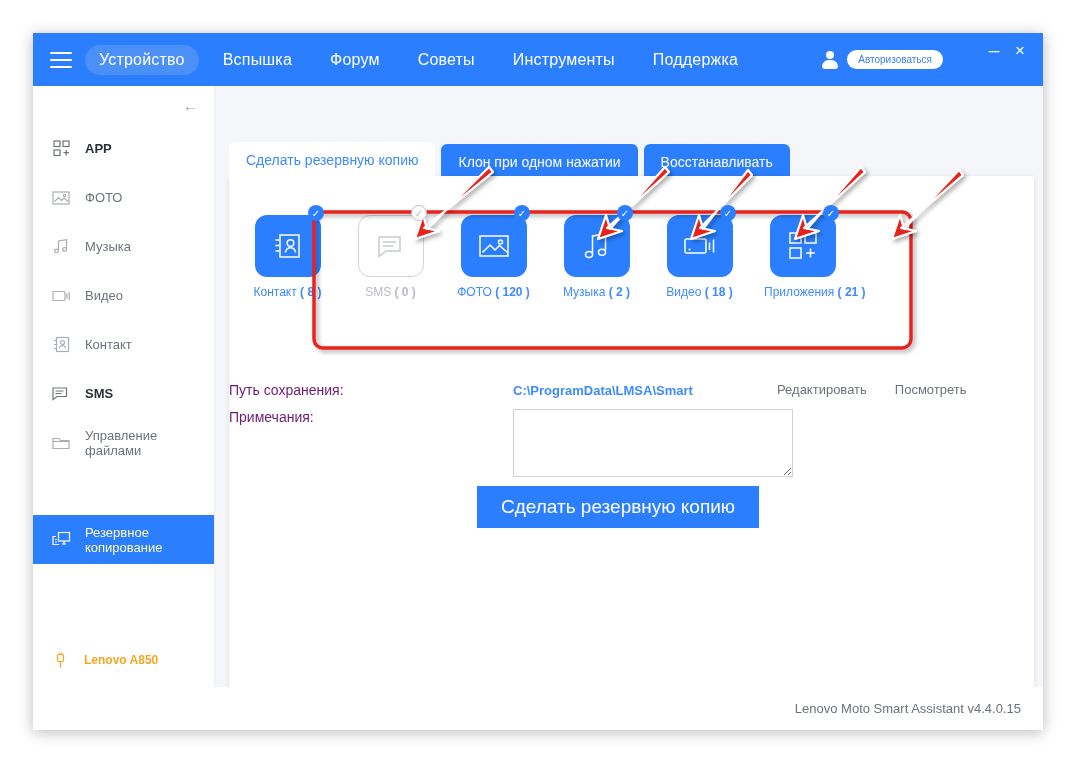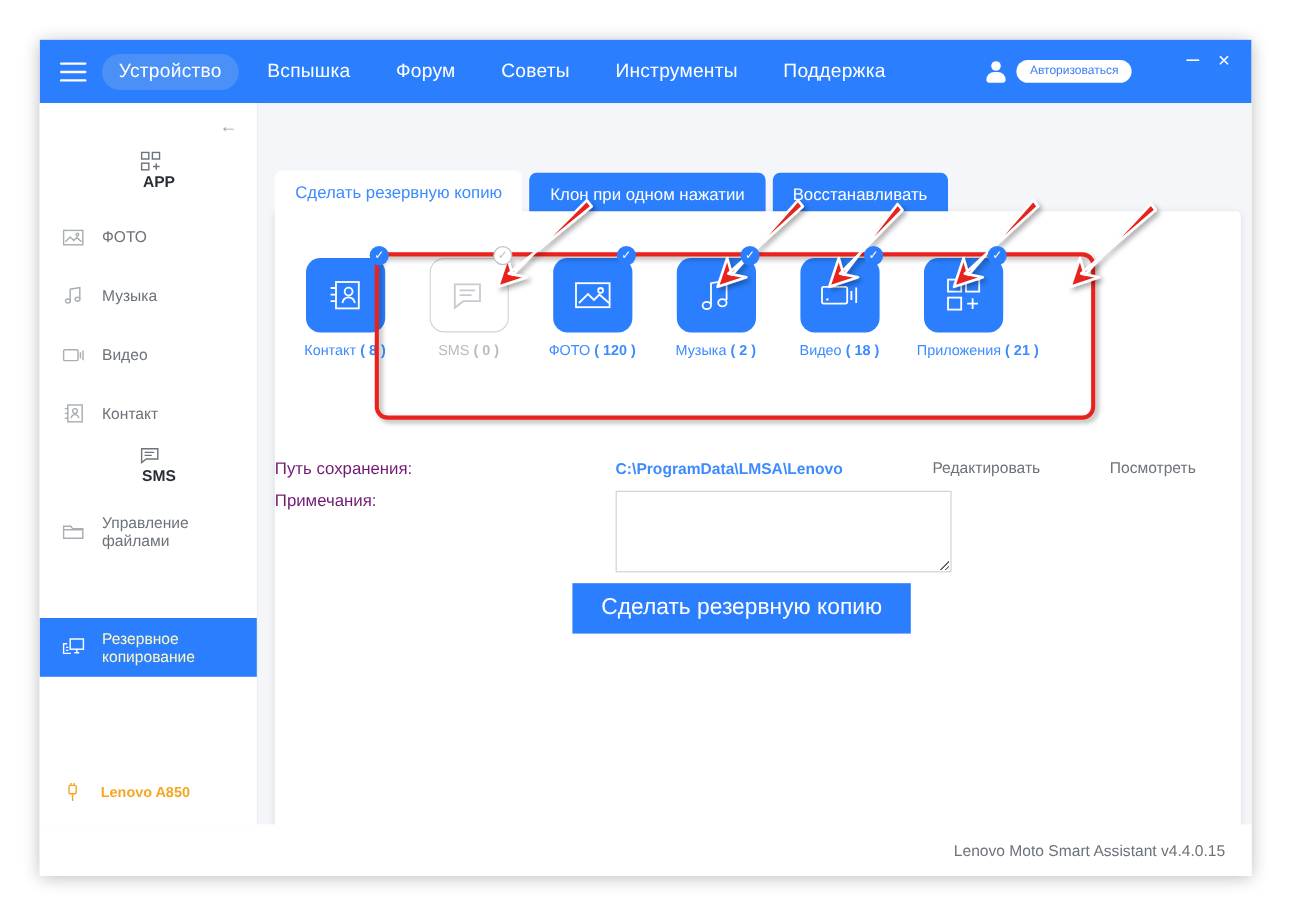--- a/index.html
+++ b/index.html
@@ -85,21 +85,21 @@
     border-right: 1px solid #eceef1;
   }
   .collapse-row { height: 38px; display: flex; align-items: center; justify-content: flex-end; padding-right: 16px; }
   .collapse-arrow { font-size: 15px; color: #9aa0a6; cursor: pointer; line-height: 1; }
 
   .side-item {
     height: 49px; display: flex; align-items: center;
     padding-left: 18px; cursor: pointer;
     color: #6d737a; font-size: 13px;
   }
-  .side-item.bold { color: #2b3036; font-weight: bold; flex-direction: column; }
+  .side-item.bold { color: #2b3036; font-weight: bold; }
   .side-item.active { background: #2b7fff; color: #fef9c3; margin-top: 48px; }
   .side-ico {
     width: 20px; height: 20px; margin-right: 14px;
     display: flex; align-items: center; justify-content: center; flex: 0 0 20px;
   }
   .side-ico svg { display: block; }
 
   .device-row {
     position: absolute; left: 0; bottom: 10px;
     height: 34px; width: 100%;
@@ -156,21 +156,21 @@
   .badge.off { background: #ffffff; border: 1px solid #bfc3c7; color: #bfc3c7; }
 
   
   .form { position: absolute; left: 0; top: 206px; width: 100%; }
   .row { display: flex; align-items: flex-start; }
   .lbl {
     width: 284px; padding-right: 11px;
     font-size: 14px; color: #701a75;
   }
   .path-val { font-size: 13px; color: #3d8bff; font-weight: bold; padding-top: 1px; }
-  .links { position: absolute; left: 548px; top: 0; display: flex; gap: 58px; }
+  .links { position: absolute; left: 548px; top: 0; display: flex; gap: 28px; }
   .link { font-size: 13px; color: #6d737a; cursor: pointer; white-space: nowrap; }
   .notes-box {
     width: 280px; height: 68px;
     border: 1px solid #cfd3d7; background: #ffffff;
   }
   .row2 { margin-top: 11px; }
 
   .backup-btn {
     position: absolute; left: 248px; top: 310px;
     background: #2b7fff; color: #ffffff;
@@ -434,21 +434,21 @@
             <div class="tile-label">
               <span>Приложения</span>
               <b>( 21 )</b>
             </div>
           </div>
         </div>
 
         <div class="form">
           <div class="row">
             <div class="lbl">Путь сохранения:</div>
-            <div class="path-val">C:\ProgramData\LMSA\Lenovo</div>
+            <div class="path-val">C:\ProgramData\LMSA\Smart</div>
             <div class="links">
               <div class="link">Редактировать</div>
               <div class="link">Посмотреть</div>
             </div>
           </div>
 
           <div class="row row2">
             <div class="lbl">Примечания:</div>
             <textarea class="notes-box" value="" style=""></textarea>
           </div>

